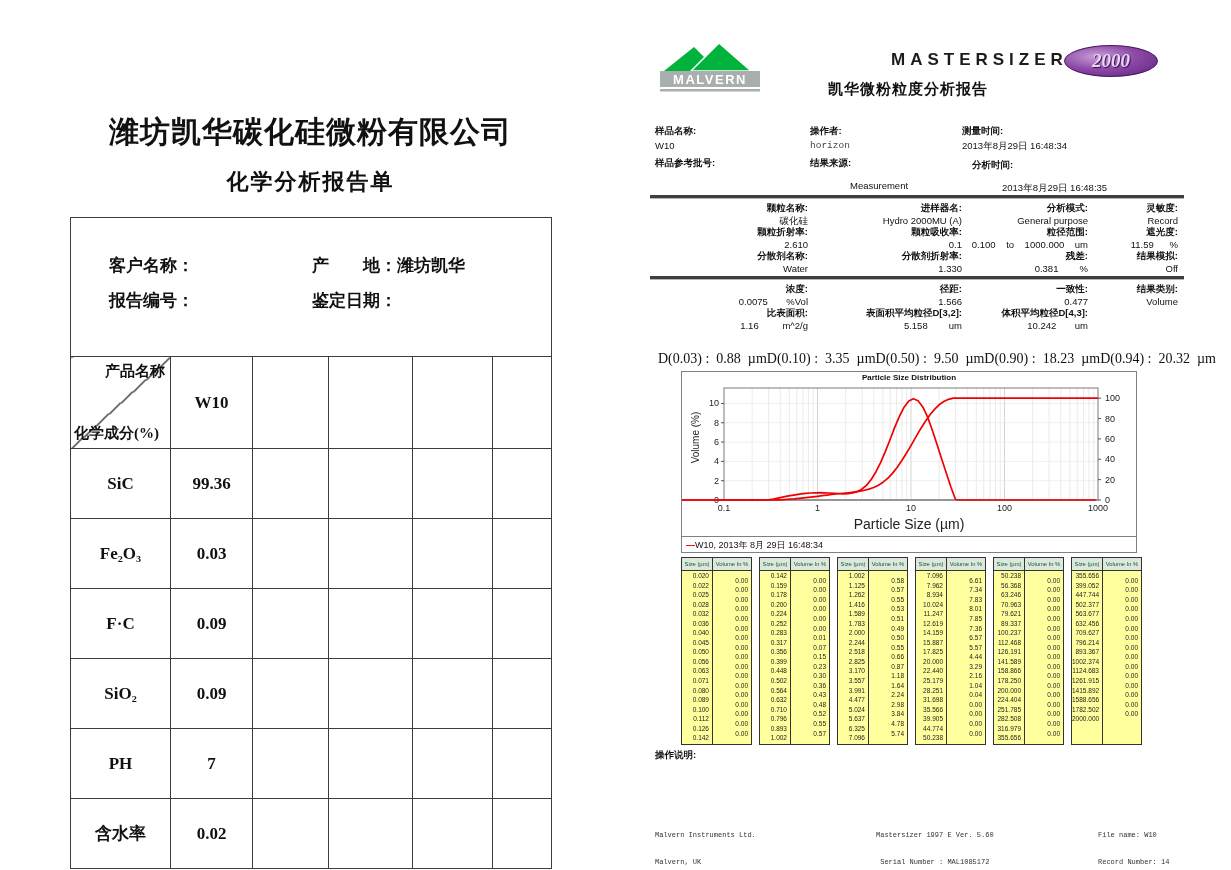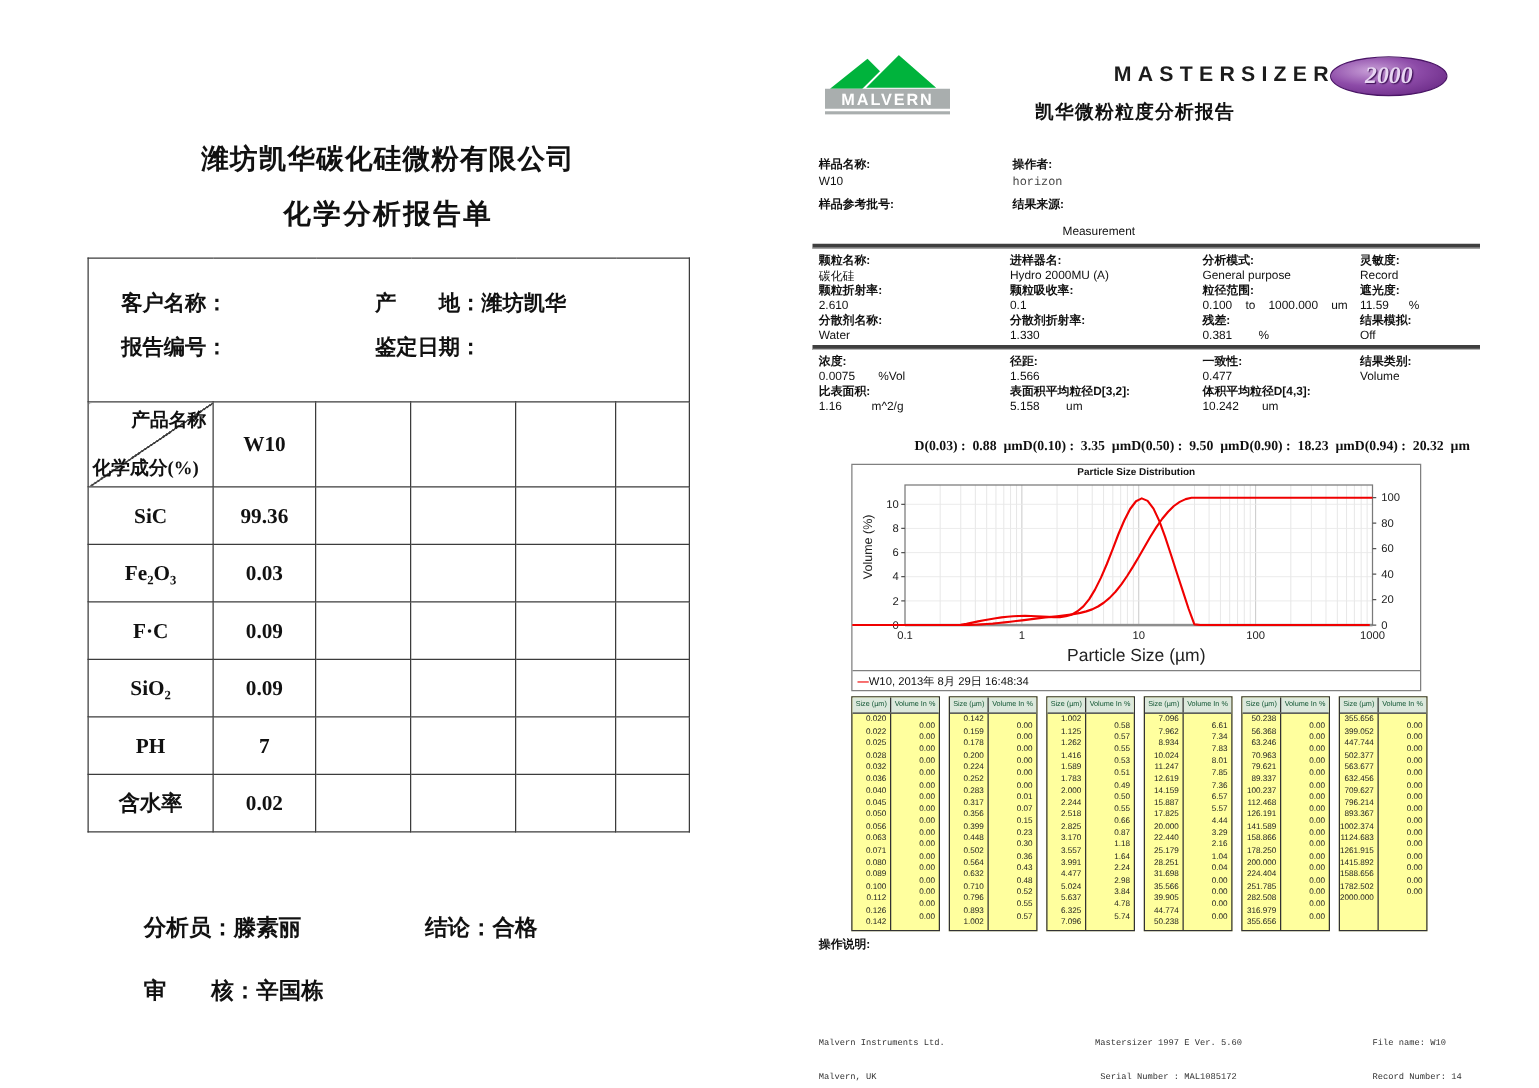--- a/index.html
+++ b/index.html
@@ -1,24 +1,24 @@
 <!DOCTYPE html>
 <html><head>
 <meta charset="utf-8">
 <style>
   html,body{margin:0;padding:0;background:#ffffff;font-family:"Liberation Sans","DejaVu Sans",sans-serif;}
   #page{position:relative;width:1231px;height:870px;background:#fff;overflow:hidden;}
 
   
   #ldoc{position:absolute;left:70px;top:112px;width:481px;color:#111;
         font-family:"Liberation Serif","DejaVu Serif",serif;}
-  .ldoc-title{font-size:22px;font-weight:bold;text-align:center;margin:0;letter-spacing:1px;}
+  .ldoc-title{font-size:30px;font-weight:bold;text-align:center;margin:0;letter-spacing:1px;}
   .ldoc-sub{font-size:22px;font-weight:bold;text-align:center;margin:14px 0 0 0;letter-spacing:2px;}
   table.ldoc-table{border-collapse:collapse;table-layout:fixed;width:481px;margin-top:20px;}
-  table.ldoc-table td{border:1px solid #3c3c3c;padding:4px;}
+  table.ldoc-table td{border:1px solid #3c3c3c;padding:16px;}
   .info-cell{height:106px;vertical-align:top;}
   .info-line{display:flex;font-size:17px;font-weight:bold;}
   .info-line .il-a{margin-left:22px;width:203px;}
   .hdr-row td{height:59px;}
   .diag-cell{position:relative;
      background:linear-gradient(to bottom right,transparent calc(50% - 0.7px),#3c3c3c calc(50% - 0.7px),#3c3c3c calc(50% + 0.7px),transparent calc(50% + 0.7px));}
   .diag-top{position:absolute;top:5px;right:5px;font-size:15px;font-weight:bold;}
   .diag-bottom{position:absolute;bottom:5px;left:3px;font-size:15px;font-weight:bold;}
   .prod-cell{text-align:center;font-size:17px;font-weight:bold;vertical-align:middle;}
   .data-row td{height:37px;text-align:center;font-size:17px;font-weight:bold;vertical-align:middle;}
@@ -40,25 +40,25 @@
      color:#e8d6f2;text-shadow:1px 1px 1px #3a0d52;}
   #report-title{position:absolute;left:150px;top:45px;width:220px;text-align:center;
      font-size:15px;font-weight:bold;letter-spacing:1px;}
   
   #sample{position:absolute;left:7px;top:90px;width:528px;display:grid;grid-template-columns:155px 152px auto;}
   .lab{font-weight:bold;}
   .val{white-space:pre;}
   .mono{font-family:"Liberation Mono","DejaVu Sans Mono",monospace;color:#444;}
   .mt2{margin-top:2px;} .mt6{margin-top:6px;} .mt10{margin-top:10px;padding-left:40px;}
   
-  .pgrid{position:absolute;left:7px;width:528px;display:grid;grid-template-columns:153px 154px 126px 90px;}
+  .pgrid{position:absolute;left:7px;width:528px;display:grid;grid-template-columns:153px 154px 126px 90px;text-align:right;}
   .pcell{height:24px;}
   
-  #dline{position:absolute;left:10px;top:316px;width:518px;display:flex;justify-content:flex-end;
-     font-family:"Liberation Serif","DejaVu Serif",serif;font-size:11px;font-weight:bold;}
+  #dline{position:absolute;left:10px;top:316px;width:518px;display:flex;justify-content:space-between;
+     font-family:"Liberation Serif","DejaVu Serif",serif;font-size:14px;}
   
   #chart{position:absolute;left:33px;top:336px;width:454px;height:180px;border:1px solid #808080;background:#fff;}
   #chart-title{position:absolute;left:0;right:0;top:1px;text-align:center;font-size:8px;font-weight:bold;}
   #psd-svg{position:absolute;left:0;top:0;}
   #psd-svg text{font-family:"Liberation Sans",sans-serif;fill:#222;}
   #xlab{position:absolute;left:0;right:0;top:144px;text-align:center;font-size:14px;color:#222;}
   #ylab{position:absolute;left:-22px;top:60px;width:70px;text-align:center;font-size:10px;color:#222;transform:rotate(-90deg);}
   #legend{position:absolute;left:0;right:0;bottom:0;height:16px;border-top:1px solid #808080;
      font-size:9px;padding:2px 0 0 4px;box-sizing:border-box;}
   #legend .dash{color:#f00000;font-weight:bold;}
@@ -201,20 +201,26 @@
         <div class="lab">样品名称:</div>
         <div class="val mt2">W10</div>
         <div class="lab mt6">样品参考批号:</div>
         <div class="val"></div>
       </div>
       <div>
         <div class="lab">操作者:</div>
         <div class="val mt2 mono">horizon</div>
         <div class="lab mt6">结果来源:</div>
         <div class="val mt10">Measurement</div>
+      </div>
+      <div>
+        <div class="lab">测量时间:</div>
+        <div class="val mt2">2013年8月29日 16:48:34</div>
+        <div class="lab mt6" style="margin-left:10px;">分析时间:</div>
+        <div class="val mt10">2013年8月29日 16:48:35</div>
       </div>
     </div>
 
     <div class="sep" style="top:160px;"></div>
 
     <div class="pgrid" style="top:167px;">
       <div class="pcell">
           <div class="lab">颗粒名称:</div>
           <div class="val">碳化硅</div>
         </div>

